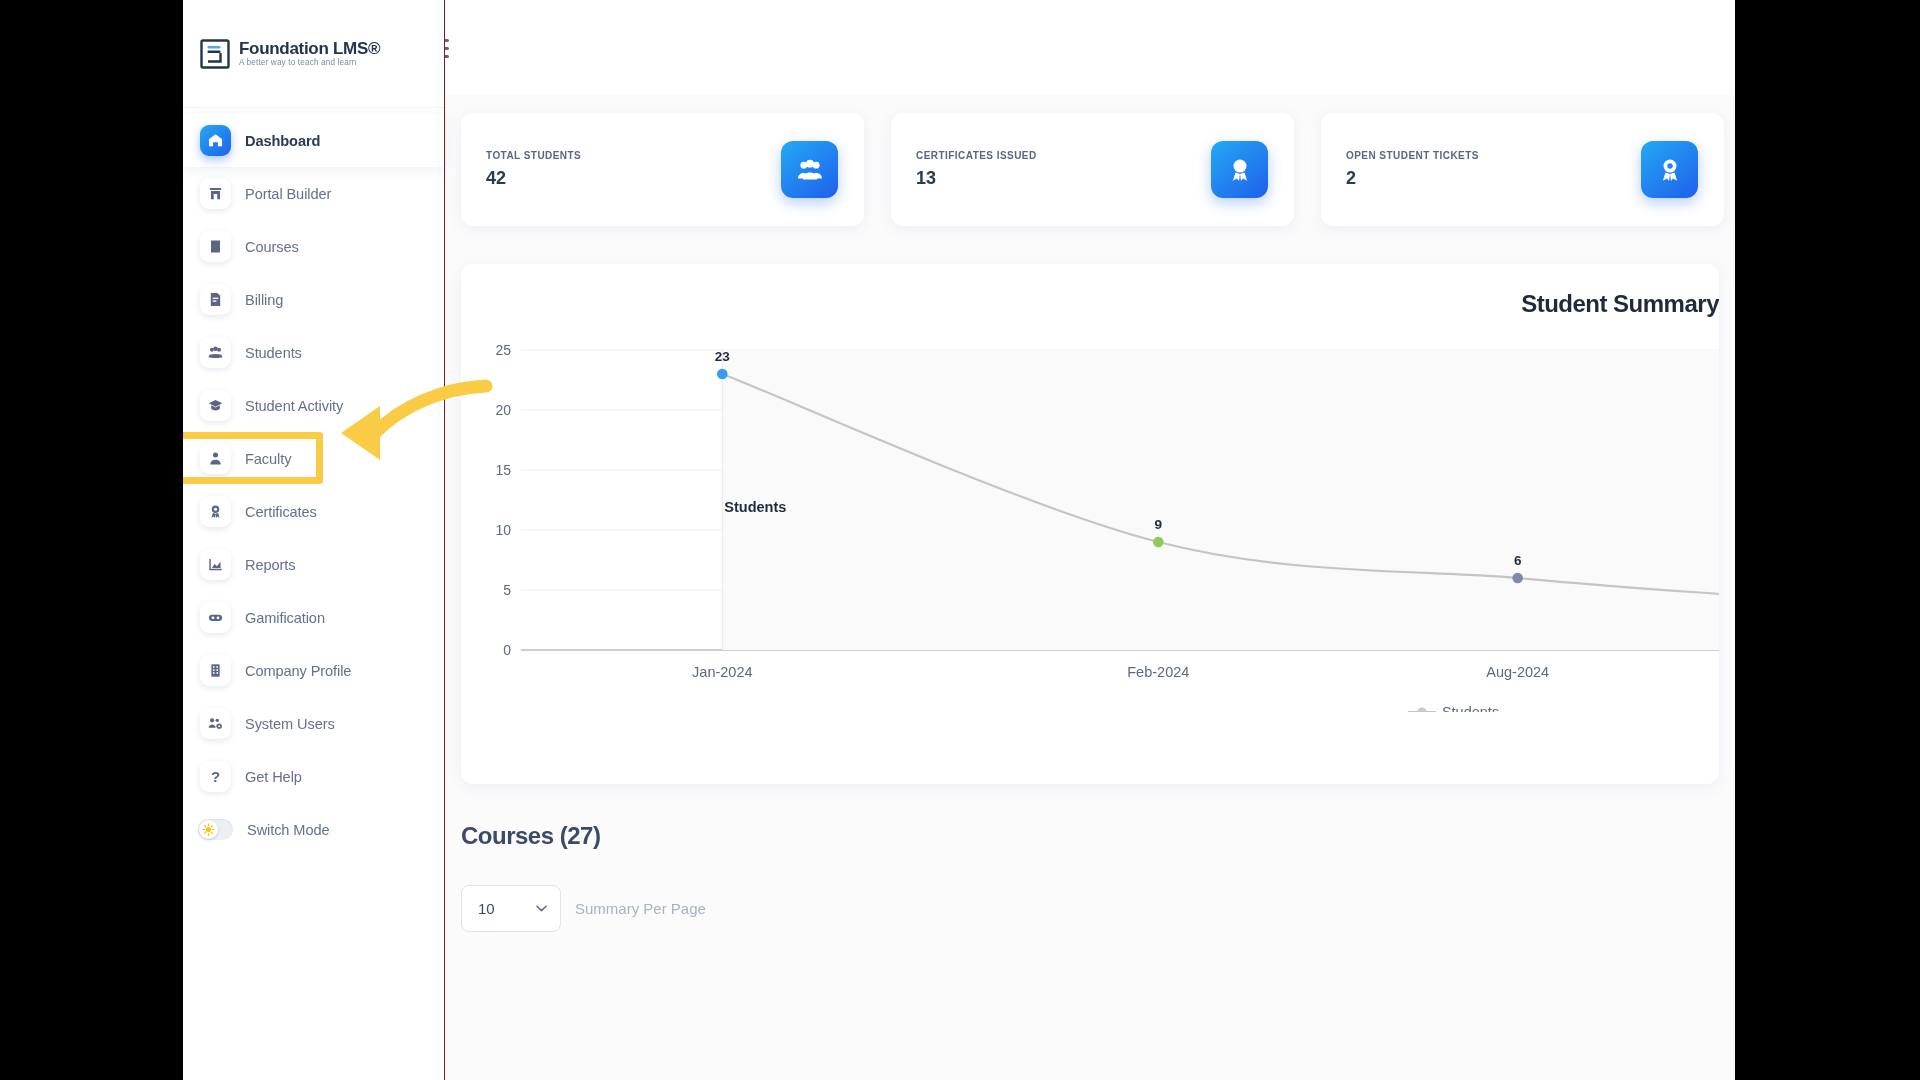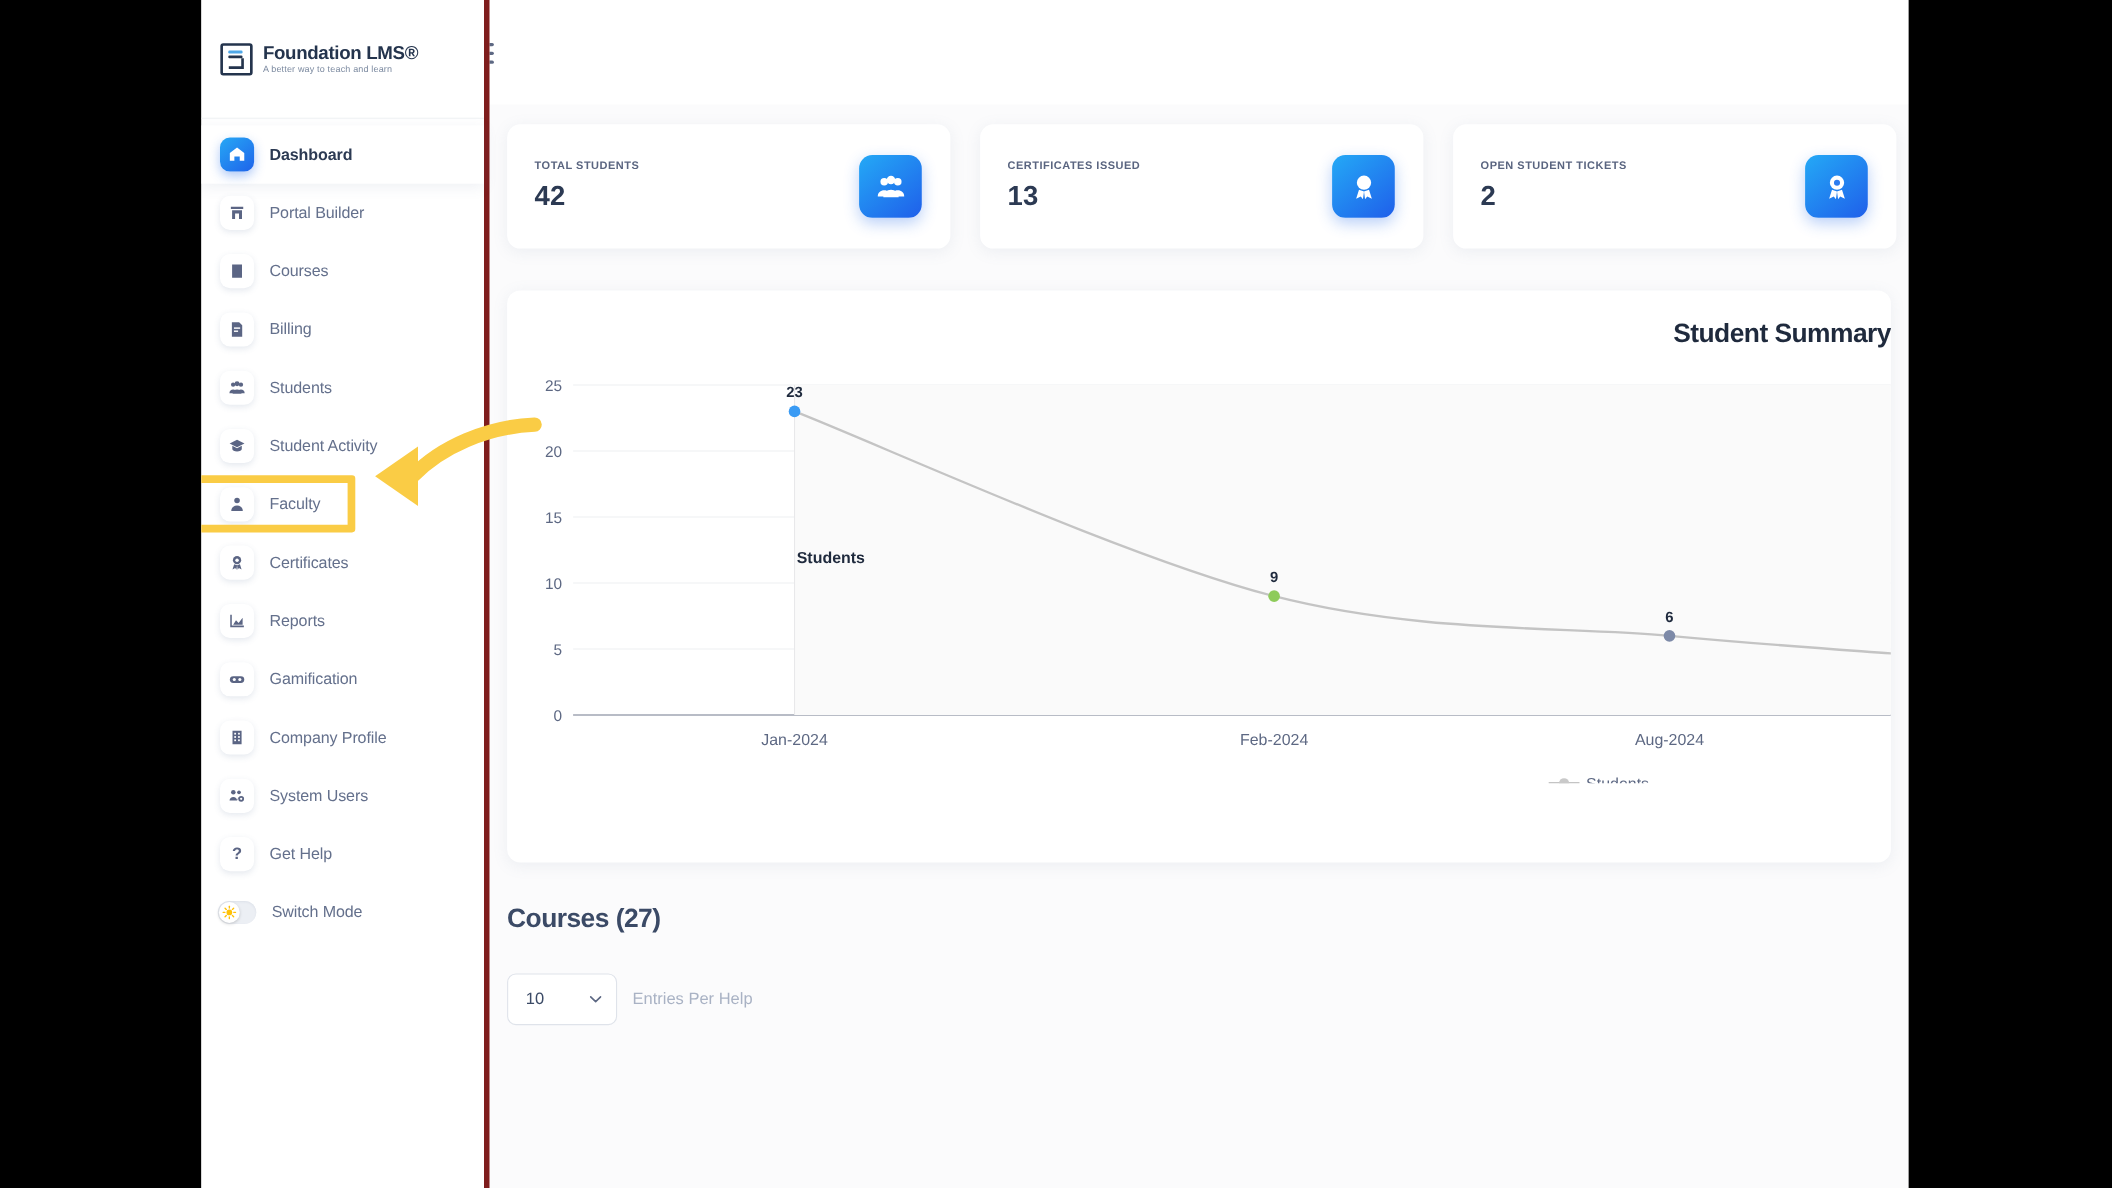--- a/index.html
+++ b/index.html
@@ -14,21 +14,21 @@
     position:absolute; left:183px; top:0;
     width:1552px; height:1080px;
     background:#ffffff; overflow:hidden;
   }
 
   
   #sidebar {
     position:absolute; left:0; top:0;
     width:262px; height:1080px;
     background:#ffffff;
-    border-right:5px solid #7f1d1d;
+    border-right:1px solid #7f1d1d;
     z-index:5;
   }
   .logo-wrap {
     height:108px; display:flex; align-items:center;
     padding-left:17px; gap:9px;
     border-bottom:1px solid #f1f3f6;
   }
   .logo-mark { width:30px; height:30px; flex:0 0 30px; position:relative; }
   .logo-text { display:flex; flex-direction:column; gap:1px; }
   .logo-title {
@@ -109,21 +109,21 @@
   .card {
     flex:0 0 403px; height:113px; background:#fff;
     border-radius:12px; box-shadow:0 3px 14px rgba(120,135,165,.11);
     display:flex; align-items:center; justify-content:space-between;
     padding:0 26px 0 25px;
   }
   .card-lbl {
     font-size:10px; font-weight:700; color:#5a6580;
     letter-spacing:.45px; margin-bottom:7px;
   }
-  .card-val { font-size:25px; font-weight:700; color:#2c3a53; }
+  .card-val { font-size:18px; font-weight:700; color:#2c3a53; }
   .card-ic {
     width:57px; height:57px; border-radius:12px;
     background:linear-gradient(140deg,#24a9f6 0%,#1f5fea 100%);
     box-shadow:0 5px 14px rgba(40,110,235,.33);
     display:flex; align-items:center; justify-content:center;
   }
   .card-ic svg { width:26px; height:26px; fill:#fff; }
 
   
   .panel {
@@ -436,21 +436,21 @@
       <div class="courses-title">Courses (27)</div>
       <div class="entries-row">
         <div class="select-box">
           <span class="select-val">10</span>
           <span class="chev">
             <svg viewBox="0 0 11 7" width="11" height="7">
               <path d="M1 1.3 L5.5 5.6 L10 1.3" fill="none" stroke="#5d6883" stroke-width="1.5" stroke-linecap="round" stroke-linejoin="round"></path>
             </svg>
           </span>
         </div>
-        <div class="entries-lbl">Entries Per Help</div>
+        <div class="entries-lbl">Summary Per Page</div>
       </div>
     </div>
   </div>
 
   <svg id="hl-arrow" viewBox="0 0 170 120">
     <path d="M163 8 C120 10, 78 28, 52 55" fill="none" stroke="#facc45" stroke-width="13" stroke-linecap="round"></path>
     <path d="M18 55 L57 28 L57 82 Z" fill="#facc45"></path>
   </svg>
 
 </div>

